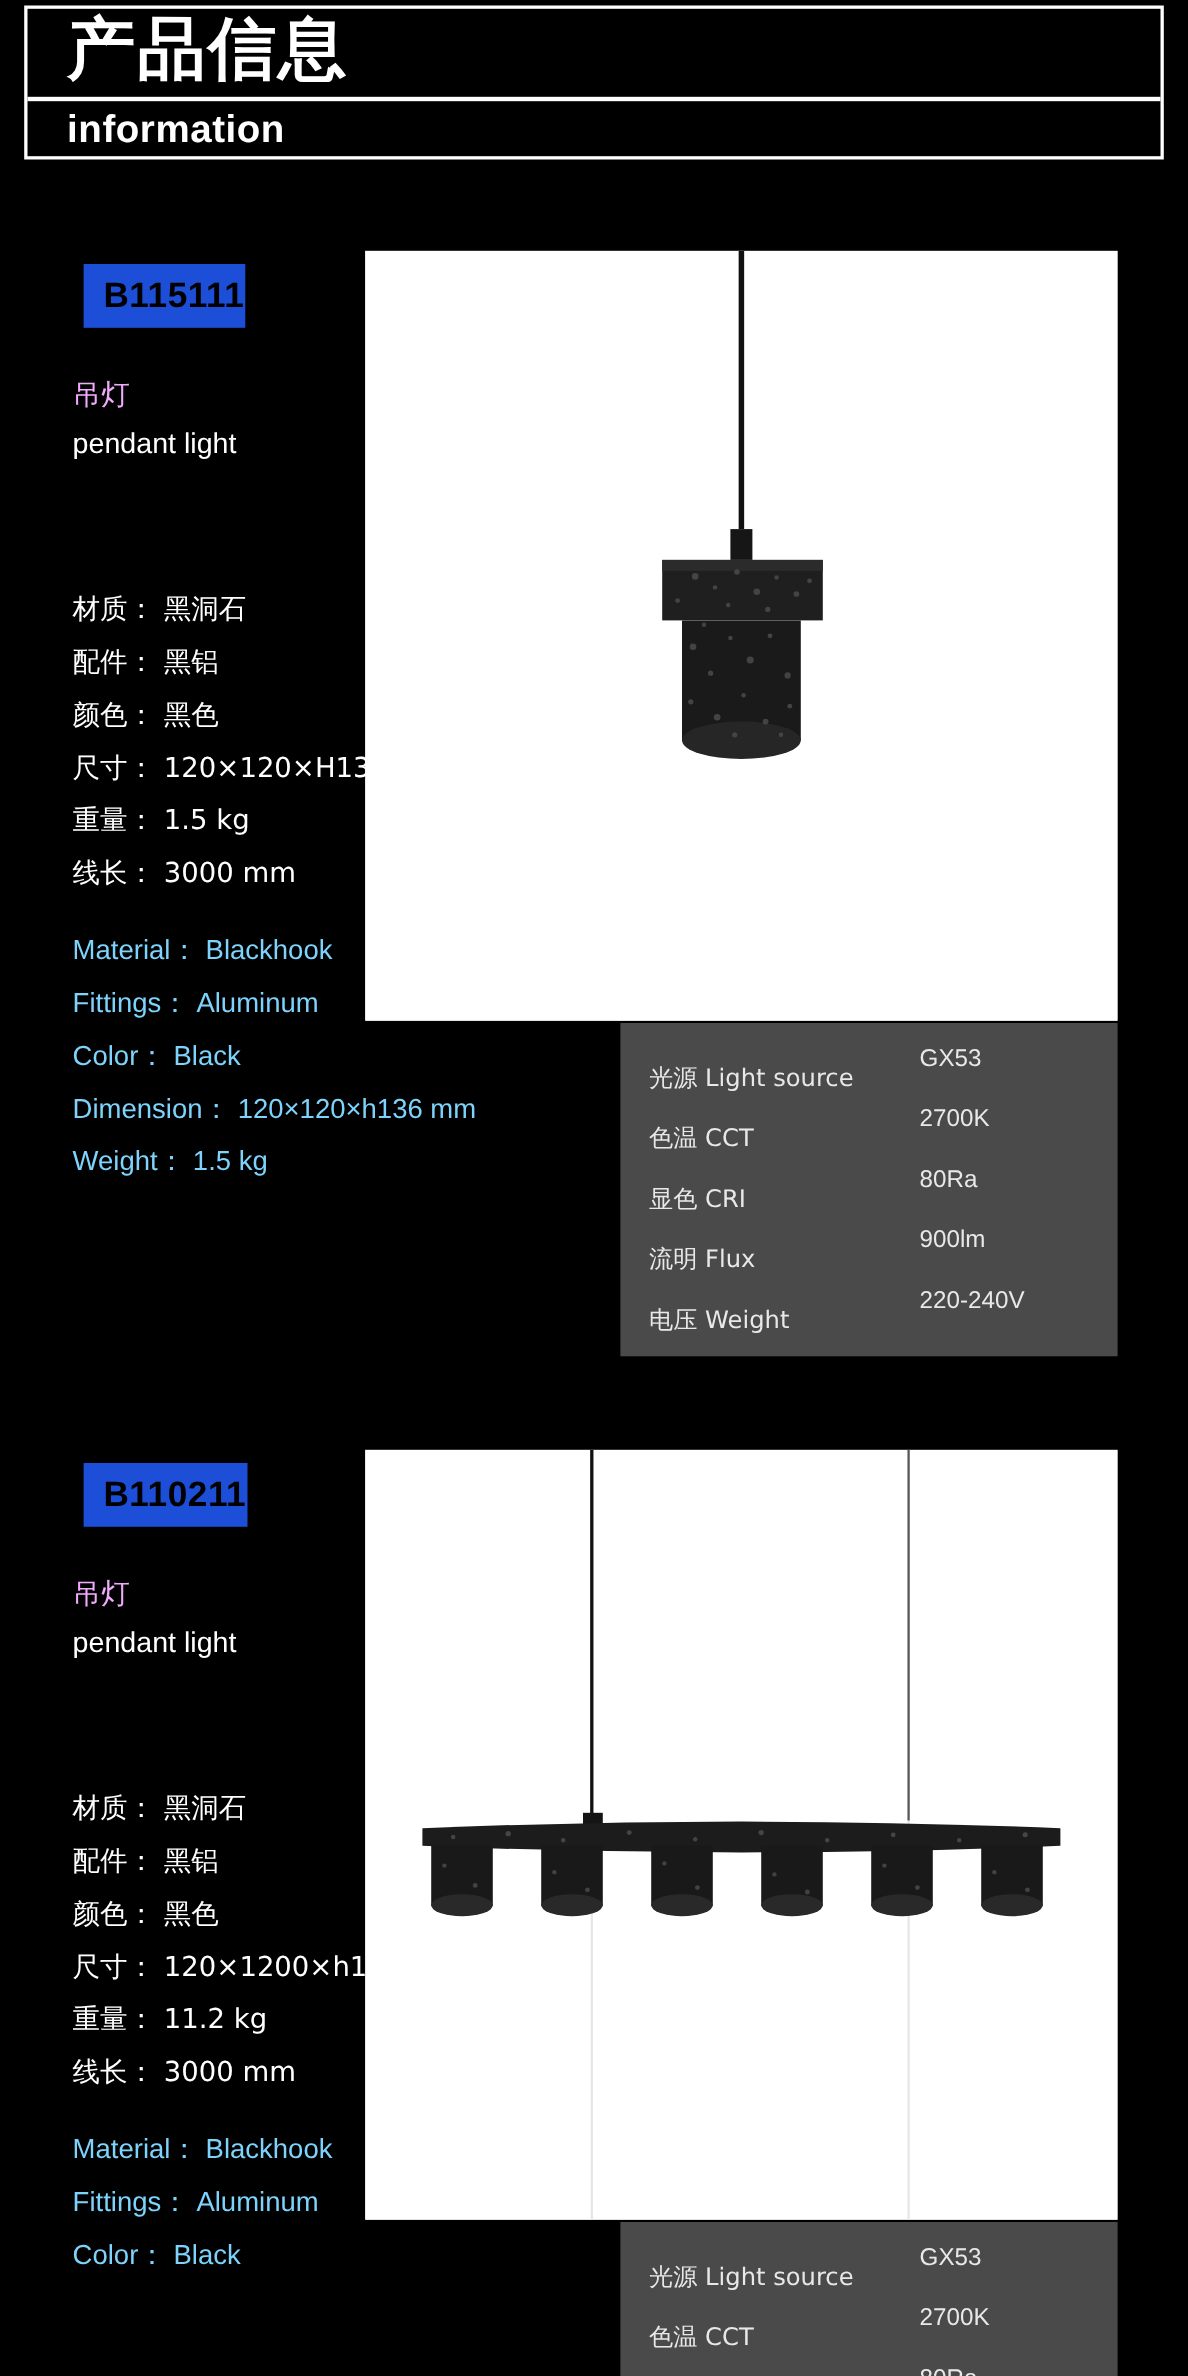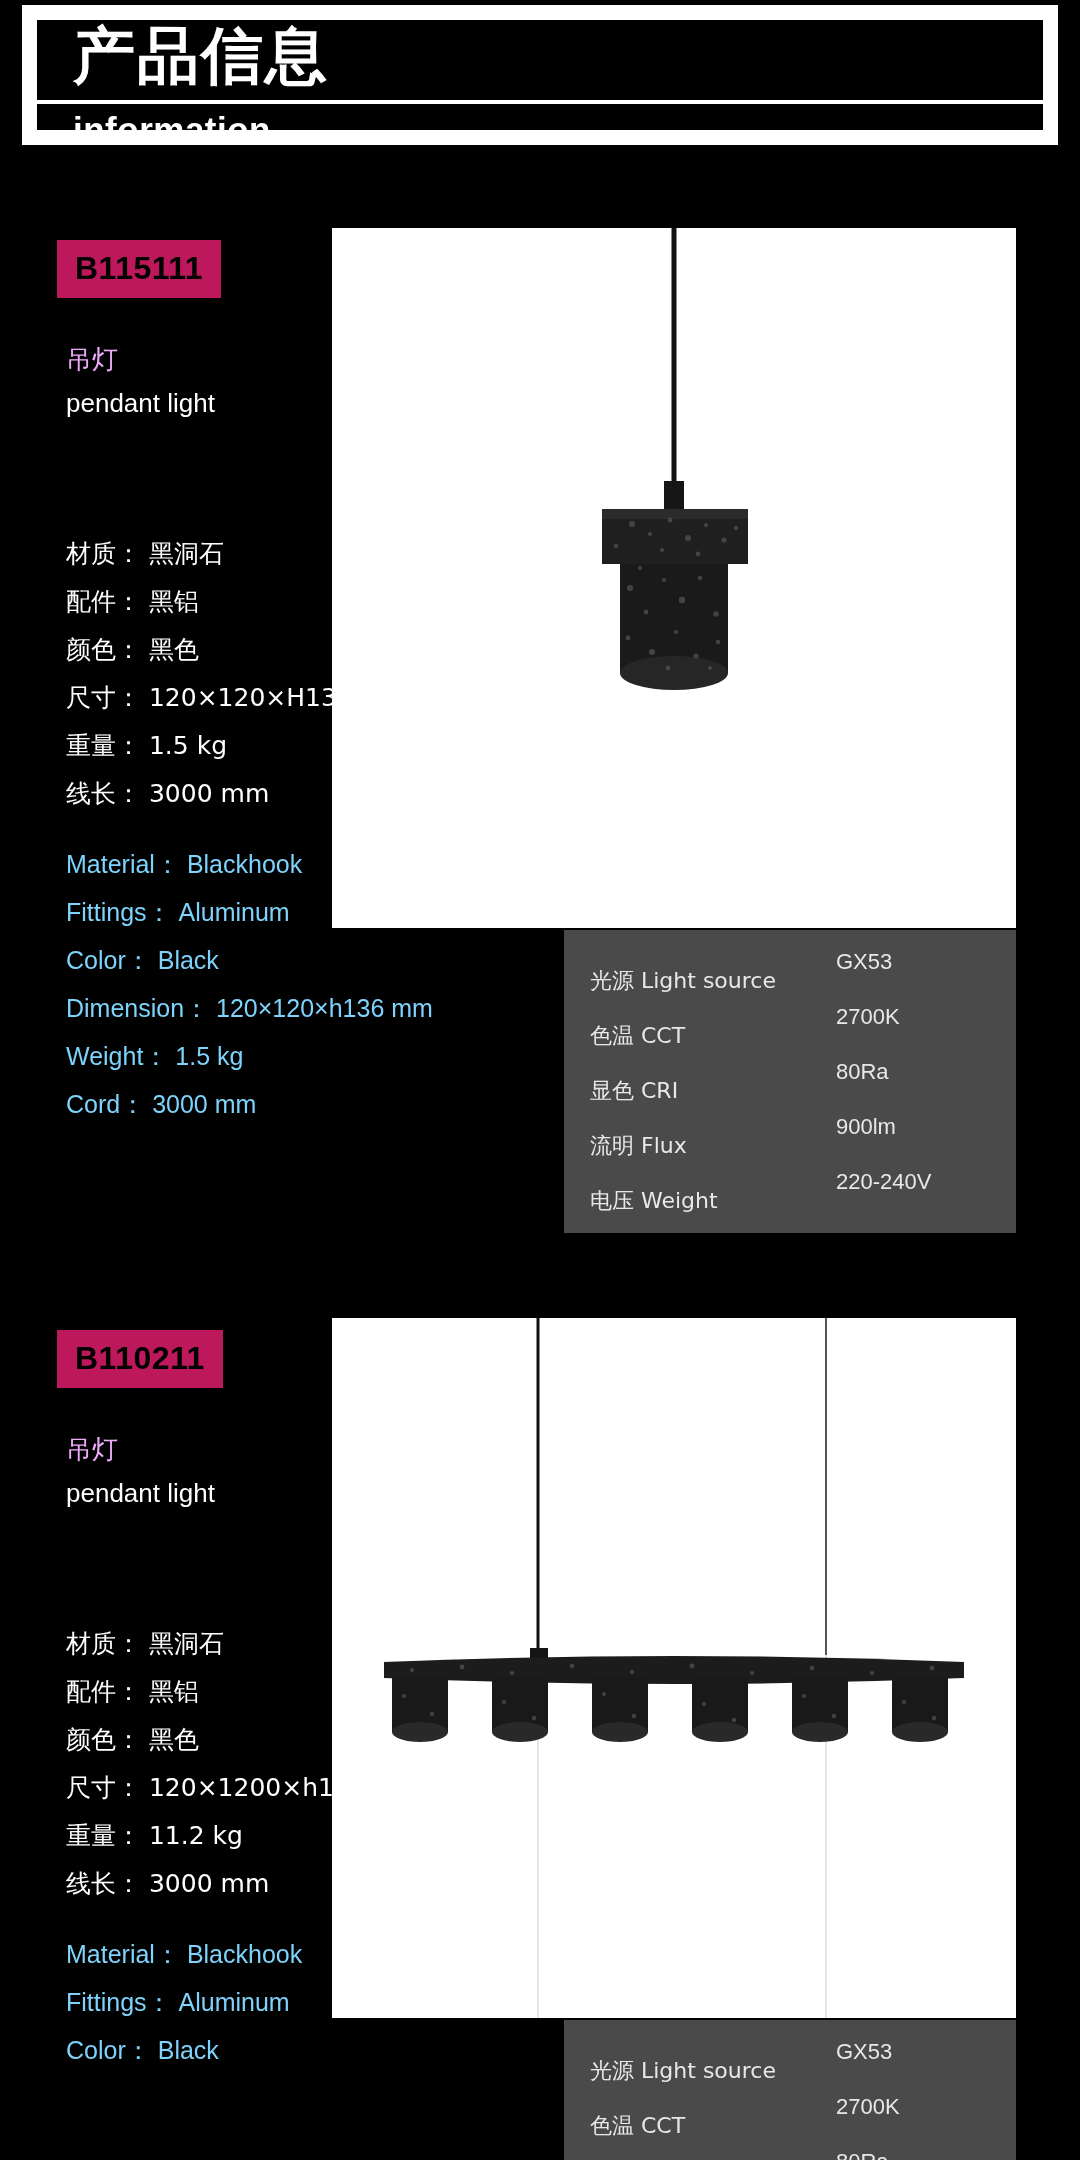--- a/index.html
+++ b/index.html
@@ -19,21 +19,21 @@
   }
 
   
   .banner {
     position: absolute;
     left: 22px;
     top: 5px;
     width: 1036px;
     height: 140px;
     background: #ffffff;
-    padding: 15px;
+    padding: 3px;
   }
   .banner-inner {
     width: 100%;
     height: 100%;
     background: #000000;
     position: relative;
   }
   .banner-cn {
     position: absolute;
     left: 36px;
@@ -68,27 +68,27 @@
   .product {
     position: absolute;
     left: 0;
     width: 1080px;
   }
   #product-0 { top: 240px; }
   #product-1 { top: 1330px; }
 
   .sku-badge {
     position: absolute;
-    left: 57px;
+    left: 76px;
     top: 0px;
-    background: #be185d;
+    background: #1d4ed8;
     color: #000000;
     font-size: 32px;
     font-weight: bold;
-    padding: 10px 18px 12px 18px;
+    padding: 10px 1px 12px 18px;
     letter-spacing: 0.5px;
     line-height: 36px;
   }
 
   .type-cn {
     position: absolute;
     left: 66px;
     top: 102px;
     font-size: 26px;
     color: #f0abfc;
@@ -190,21 +190,20 @@
       <span class="spec-row"><span class="spec-label">重量：</span>&nbsp;<span class="spec-val">1.5 kg</span></span>
       <span class="spec-row"><span class="spec-label">线长：</span>&nbsp;<span class="spec-val">3000 mm</span></span>
     </div>
 
     <div class="spec-en">
       <span class="spec-row"><span class="spec-label">Material：</span>&nbsp;<span class="spec-val">Blackhook</span></span>
       <span class="spec-row"><span class="spec-label">Fittings：</span>&nbsp;<span class="spec-val">Aluminum</span></span>
       <span class="spec-row"><span class="spec-label">Color：</span>&nbsp;<span class="spec-val">Black</span></span>
       <span class="spec-row"><span class="spec-label">Dimension：</span>&nbsp;<span class="spec-val">120×120×h136 mm</span></span>
       <span class="spec-row"><span class="spec-label">Weight：</span>&nbsp;<span class="spec-val">1.5 kg</span></span>
-      <span class="spec-row"><span class="spec-label">Cord：</span>&nbsp;<span class="spec-val">3000 mm</span></span>
     </div>
 
     <div class="photo">
       <svg width="684" height="700" viewBox="0 0 684 700">
         <rect x="0" y="0" width="684" height="700" fill="#ffffff"></rect>
 
         <line x1="342" y1="0" x2="342" y2="253" stroke="#111111" stroke-width="5"></line>
 
         <rect x="332" y="253" width="20" height="28" fill="#161616"></rect>
 

